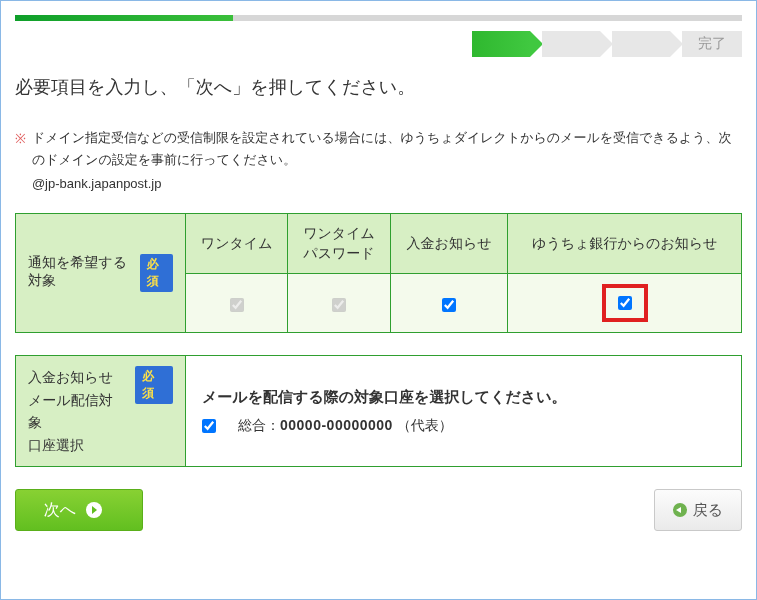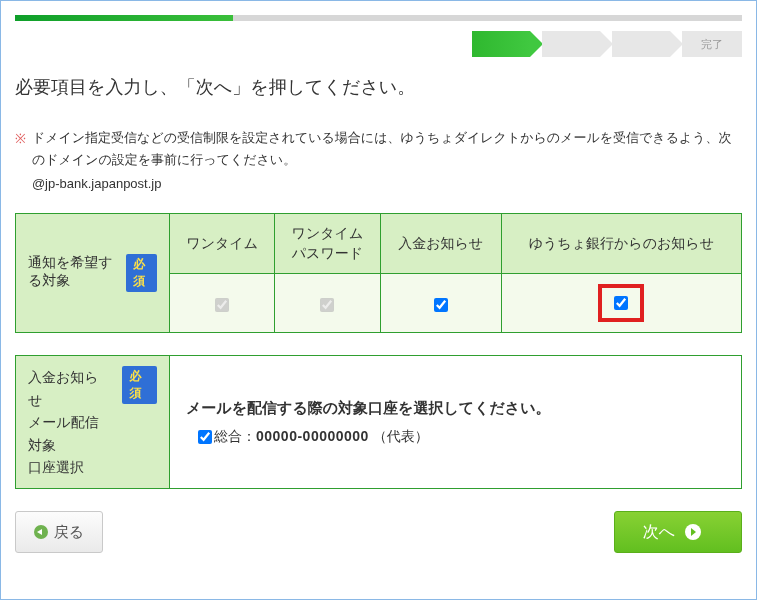--- a/index.html
+++ b/index.html
@@ -66,21 +66,21 @@
   }
   .arrow.active {
     background: linear-gradient(to right, #2fb82f, #40c840);
   }
   .arrow.active::after { border-left-color: #40c840; }
   .step-last {
     width: 60px;
     height: 26px;
     background: #e7e7e7;
     color: #999;
-    font-size: 11px;
+    font-size: 14px;
     display: flex;
     align-items: center;
     justify-content: center;
     position: relative;
   }
   .step-last::before {
     content: "";
     position: absolute;
     left: -13px;
     top: 0;
@@ -126,21 +126,21 @@
     padding: 10px 8px;
     text-align: center;
     font-size: 14px;
     color: #333;
     vertical-align: middle;
   }
   .tbl .label-cell {
     background: #d7efc4;
     text-align: left;
     padding: 10px 12px;
-    width: 154px;
+    width: 170px;
     font-size: 14px;
     position: relative;
   }
   .tbl .head-cell {
     background: #d7efc4;
     font-size: 14px;
     line-height: 1.4;
   }
   .tbl .check-row td {
     background: #f4faec;
@@ -177,23 +177,22 @@
     font-size: 14px;
   }
   .tbl2 .content-cell .instruct {
     font-weight: bold;
     margin-bottom: 10px;
     font-size: 15px;
   }
   .tbl2 .account-line {
     display: flex;
     align-items: center;
-    gap: 2px;
-    font-size: 14px;
-    margin-left: 12px;
+    gap: 22px;
+    font-size: 14px;
   }
   .tbl2 .account-line .acct-num {
     font-weight: bold;
     letter-spacing: 0.5px;
   }
 
   
   .button-row {
     display: flex;
     justify-content: space-between;
@@ -349,24 +348,24 @@
               <span>総合：</span><span class="acct-num">00000-00000000</span>
               <span>（代表）</span>
             </span>
           </div>
         </td>
       </tr>
     </tbody>
       </table>
 
     <div class="button-row">
+      <div class="btn btn-next">
+        <span>次へ</span>
+        <span class="arrow-icon"></span>
+      </div>
       <div class="btn btn-back">
         <span class="arrow-icon"></span>
         <span>戻る</span>
       </div>
-      <div class="btn btn-next">
-        <span>次へ</span>
-        <span class="arrow-icon"></span>
-      </div>
     </div>
 
   </div>
 </div>
 
 </body></html>

